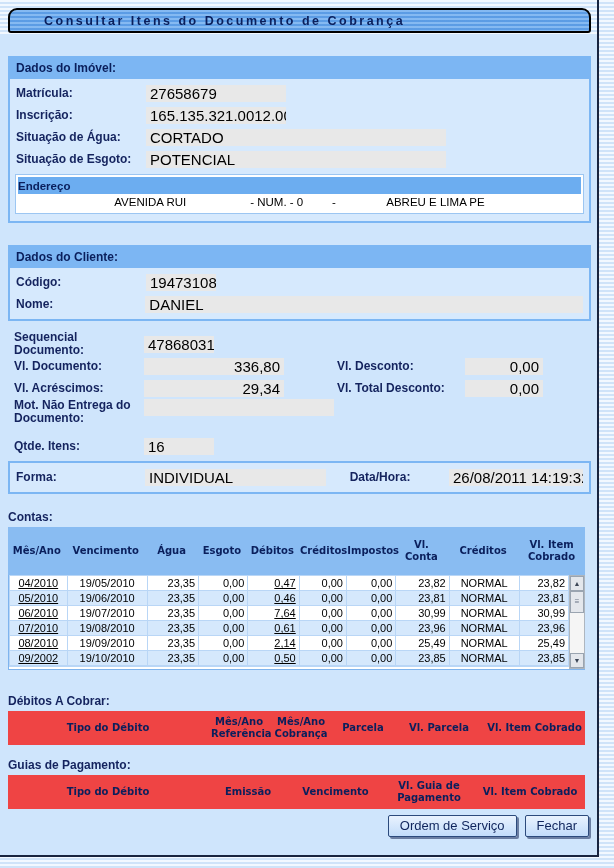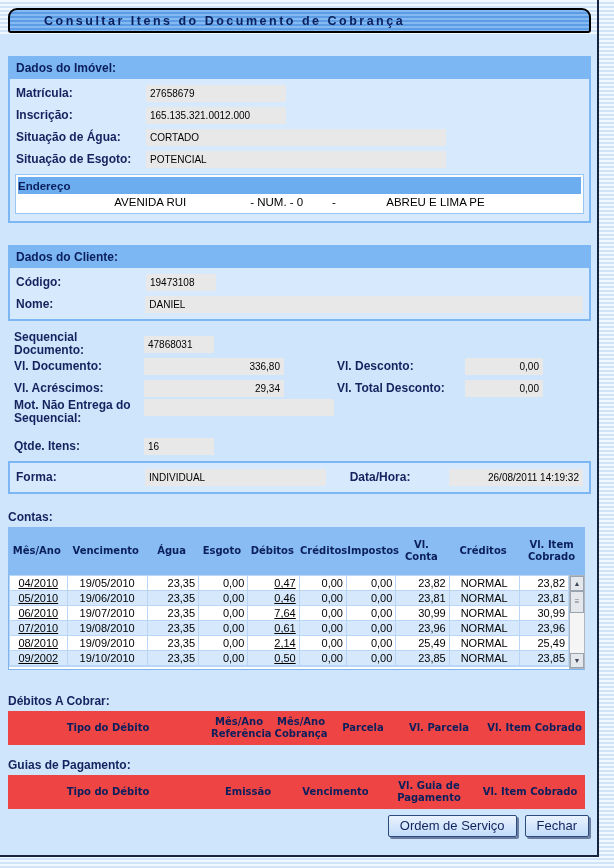--- a/index.html
+++ b/index.html
@@ -23,21 +23,21 @@
 
   .section { margin:0 6px 0 8px; border:2px solid #7cb6f3; background:#d6e9fd; }
   .sec-head { background:#7cb6f3; padding:3px 6px 4px 6px;
     font-size:12px; font-weight:bold; color:#0a1f5c; }
   .sec-body { padding:3px 0 4px 0; }
 
   .frow { display:flex; align-items:center; height:22px; padding:0 6px; }
   .frow.top { align-items:flex-start; height:auto; padding-top:1px; }
   .flabel { width:130px; font-size:12px; font-weight:bold; color:#14235e; line-height:13px; }
   .flabel2 { font-size:12px; font-weight:bold; color:#14235e; }
-  .fvalue { background:#e8e8e8; font-size:10px; color:#000;
+  .fvalue { background:#e8e8e8; font-size:15px; color:#000;
     height:17px; line-height:17px; padding:0 4px; overflow:hidden; white-space:nowrap; }
   .num { text-align:right; }
   .w140{width:140px} .w300{width:300px} .w70{width:70px} .w440{width:440px}
   .w190{width:190px} .w182{width:182px} .w78{width:78px} .w135{width:135px}
   .ml53{margin-left:53px; width:128px} .ml24{margin-left:24px; width:100px}
 
   .end-table { margin:5px 6px 4px 6px; border:2px solid #ffffff; outline:1px solid #9cc6f2; }
   .end-head { background:#6cadf0; text-align:left; font-size:11.5px; font-weight:bold;
     color:#0a1f5c; padding:3px 0 2px 0; }
   .end-row { background:#fff; text-align:center; font-size:11.5px; color:#000;
@@ -168,21 +168,21 @@
       <span class="flabel2 ml53">Vl. Desconto:</span>
       <span class="fvalue w78 num">0,00</span>
     </div>
     <div class="frow">
       <span class="flabel">Vl. Acréscimos:</span>
       <span class="fvalue w140 num">29,34</span>
       <span class="flabel2 ml53">Vl. Total Desconto:</span>
       <span class="fvalue w78 num">0,00</span>
     </div>
     <div class="frow top" style="height:36px;">
-      <span class="flabel">Mot. Não Entrega do Sequencial:</span>
+      <span class="flabel">Mot. Não Entrega do Documento:</span>
       <span class="fvalue w190"></span>
     </div>
     <div class="frow">
       <span class="flabel">Qtde. Itens:</span>
       <span class="fvalue w70">16</span>
     </div>
   </div>
 
   <div class="section mt4">
     <div class="sec-body">

